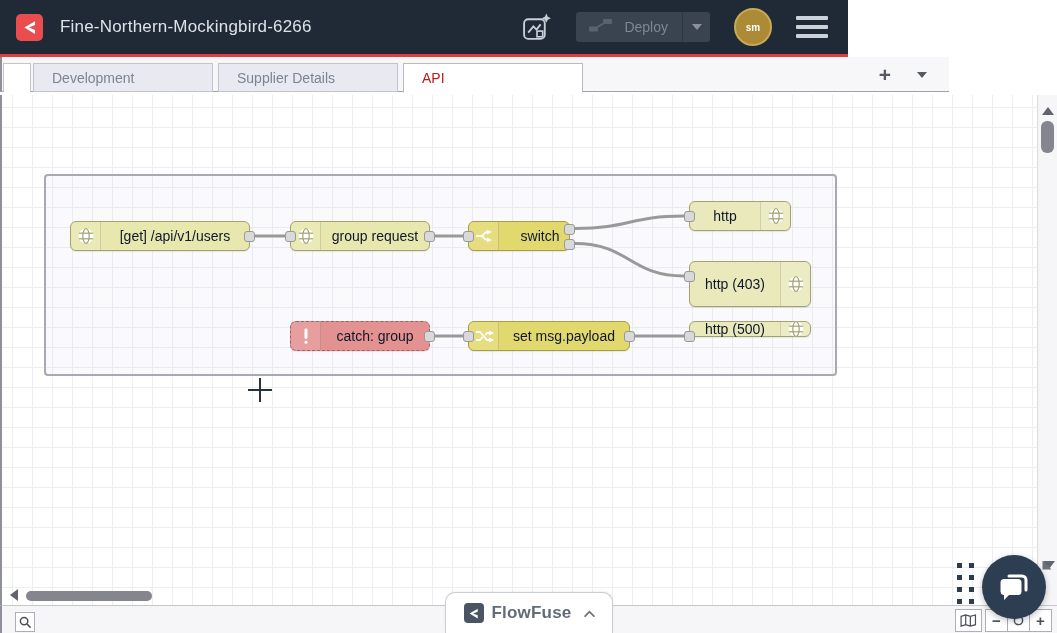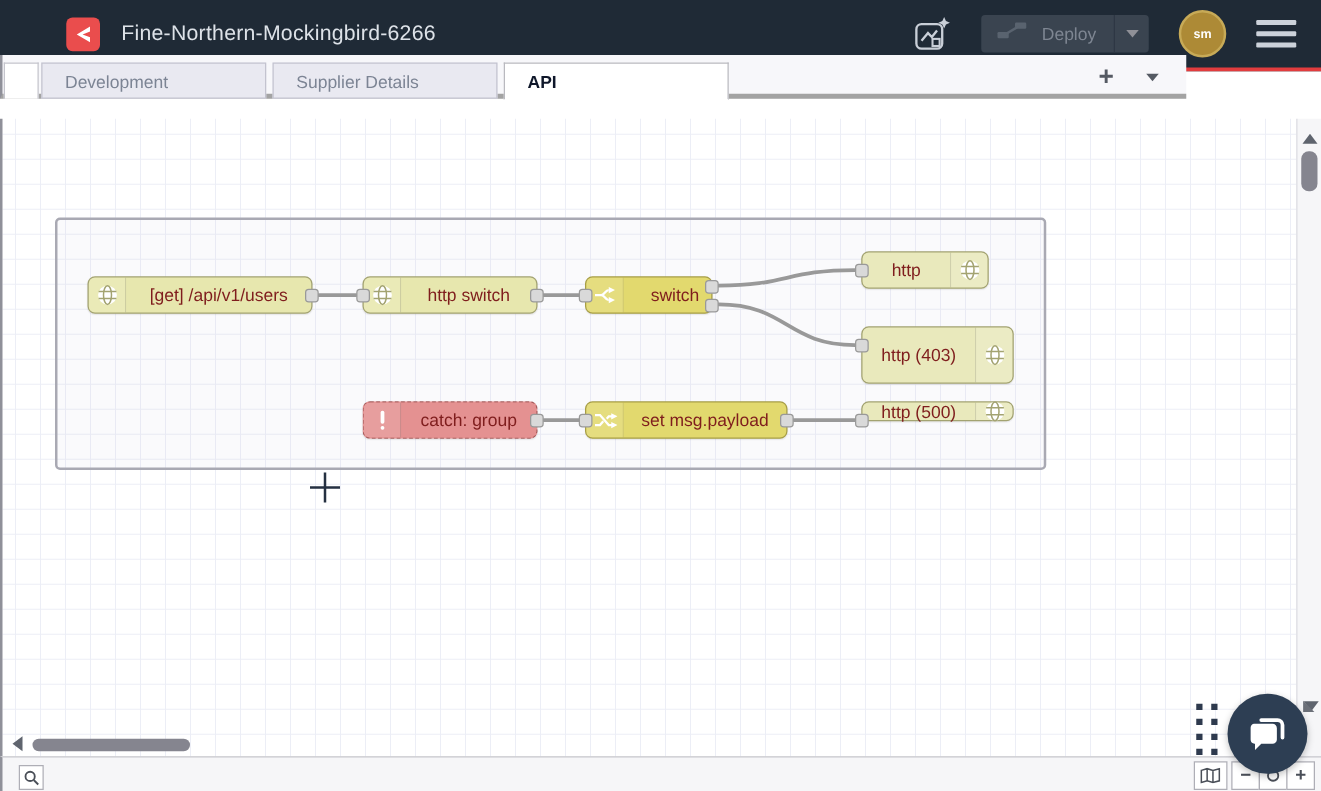--- a/index.html
+++ b/index.html
@@ -1,66 +1,66 @@
 <!DOCTYPE html>
 <html><head>
 <meta charset="utf-8">
 <style>
   * { margin:0; padding:0; box-sizing:border-box; }
   html,body { width:1057px; height:633px; overflow:hidden;
     font-family:"Liberation Sans", sans-serif; background:#fff; }
   .app { position:relative; width:1057px; height:633px; }
 
   
-  .header { position:absolute; left:0; top:0; width:1057px; height:57px;
-    background:#1f2a36; display:flex; align-items:center; border-bottom:3px solid #e23c3e;padding-left:37px; }
+  .header { position:absolute; left:0; top:0; width:848px; height:57px;
+    background:#1f2a36; display:flex; align-items:center; border-bottom:3px solid #e23c3e; }
   .logo-box { width:27px; height:27px; border-radius:5px; background:#ea4d4d;
     margin-left:16px; display:flex; align-items:center; justify-content:center; }
   .header-title { color:#dde2e8; font-size:17px; font-weight:500; margin-left:17px; letter-spacing:.2px; }
   .header-right { margin-left:auto; display:flex; align-items:center; gap:24px; padding-right:20px;justify-content:space-between; }
   .ai-btn { width:32px; height:32px; display:flex; align-items:center; justify-content:center; }
   .deploy-btn { height:30px; background:#3a4450; border-radius:3px; display:flex; align-items:center; color:#7e8692; }
   .deploy-main { display:flex; align-items:center; gap:9px; padding:0 14px 0 12px; }
   .deploy-label { font-size:14px; }
   .deploy-caret { width:28px; height:30px; display:flex; align-items:center; justify-content:center;
     border-left:1px solid #2e3744; }
   .caret-down { width:0; height:0; border-left:5px solid transparent; border-right:5px solid transparent;
     border-top:6px solid #8f9097; }
   .avatar { width:38px; height:38px; border-radius:50%; background:#ad8a36; border:2px solid #c7aa57;
     color:#fff; font-size:10px; font-weight:bold; display:flex; align-items:center; justify-content:center; }
   .hamburger { display:flex; flex-direction:column; gap:5px; padding:4px 0; }
   .hamburger span { display:block; width:32px; height:4px; background:#ccd2da; border-radius:1px; }
 
   
-  .tabbar { position:absolute; left:0; top:44px; width:949px; height:35px; background:#f7f7fa;
-    border-bottom:4px solid #a3a3a3; border-left:2px solid #8f9099; }
+  .tabbar { position:absolute; left:0; top:57px; width:949px; height:35px; background:#f7f7fa;
+    border-bottom:1px solid #a3a3a3; border-left:2px solid #8f9099; }
   .tab-spacer { position:absolute; left:1px; top:6px; width:28px; height:29px; background:#fff;
     border:1px solid #c4c4cc; border-bottom:none; }
   .tabs { position:absolute; left:31px; top:6px; display:flex; gap:5px; height:29px; }
   .tab { width:180px; height:29px; background:#e9e9f1; border:1px solid #c3c3cf;
     font-size:14px; color:#7c8494; display:flex; align-items:center; padding-left:18px;
     white-space:nowrap; overflow:hidden; }
-  .tab.active { background:#fff; color:#0f172a; font-weight:bold; border-color:#b9b9bf;
+  .tab.active { background:#fff; color:#b91c1c; font-weight:normal; border-color:#b9b9bf;
     border-bottom:1px solid #fff; height:30px; }
   .tab-actions { position:absolute; right:22px; top:8px; display:flex; align-items:center; gap:26px; }
   .tab-add { font-size:21px; color:#555a63; font-weight:bold; line-height:20px; }
   .tab-menu-caret { width:0; height:0; border-left:5px solid transparent; border-right:5px solid transparent;
     border-top:6px solid #555a63; }
 
   
   .canvas { position:absolute; left:0; top:95px; width:1037px; height:538px; background:#fff;
     border-left:2px solid #8f9099;
     background-image:linear-gradient(#eceef6 1px, transparent 1px),
                      linear-gradient(90deg,#eceef6 1px, transparent 1px);
     background-size:20px 20px; background-position:-10px -8px; }
   .group-box { position:absolute; border:2px solid #a9a9b3; border-radius:4px;
     background:rgba(210,210,225,0.10); }
   #wires { position:absolute; left:0; top:0; width:1037px; height:538px; }
   .node { position:absolute; border-radius:6px; display:flex; align-items:stretch;
-    border:1px solid; font-size:14px; color:#7f1d1d; box-shadow:0 1px 1px rgba(0,0,0,0.08); }
+    border:1px solid; font-size:14px; color:#0f172a; box-shadow:0 1px 1px rgba(0,0,0,0.08); }
   .node.dashed { border-style:dashed; }
   .node-icon-strip { width:30px; display:flex; align-items:center; justify-content:center; position:relative; }
   .strip-left { border-right:1px solid rgba(0,0,0,0.12); background:rgba(255,255,255,0.12); border-radius:5px 0 0 5px; }
   .strip-right { border-left:1px solid rgba(0,0,0,0.12); background:rgba(255,255,255,0.12); border-radius:0 5px 5px 0; }
   .node-label { flex:1; display:flex; align-items:center; justify-content:center; white-space:nowrap; padding:0 8px; }
   .port { position:absolute; width:11px; height:11px; background:#d9d9d9; border:1px solid #999;
     border-radius:3px; }
   .crosshair { position:absolute; width:24px; height:24px; pointer-events:none; }
   .crosshair:before { content:""; position:absolute; left:11px; top:0; width:1.6px; height:24px; background:#253041; }
   .crosshair:after { content:""; position:absolute; top:11px; left:0; height:1.6px; width:24px; background:#253041; }
@@ -191,21 +191,21 @@
         </div>
         <div class="node" style="left: 288px; top: 126px; width: 140px; height: 30px; background: rgb(231, 231, 174); border-color: rgb(163, 163, 113);">
           <div class="node-icon-strip strip-left">
             <svg width="20" height="20" viewBox="0 0 20 20">
     <circle cx="10" cy="10" r="7.5" fill="#fff"></circle>
     <ellipse cx="10" cy="10" rx="3.2" ry="7.5" fill="none" stroke="#a3a371" stroke-width="1.2"></ellipse>
     <line x1="2.9" y1="7.2" x2="17.1" y2="7.2" stroke="#a3a371" stroke-width="1.2"></line>
     <line x1="2.9" y1="12.8" x2="17.1" y2="12.8" stroke="#a3a371" stroke-width="1.2"></line>
             </svg>
           </div>
-          <div class="node-label">http switch</div>
+          <div class="node-label">group request</div>
           <div class="port" style="left: -6px; top: 9px;"></div>
           <div class="port" style="right: -6px; top: 9px;"></div>
         </div>
         <div class="node" style="left: 466px; top: 126px; width: 102px; height: 30px; background: rgb(226, 217, 110); border-color: rgb(167, 158, 69); gap: 12px;">
           <div class="node-icon-strip strip-left">
             <svg width="20" height="20" viewBox="0 0 20 20">
     <path d="M2 10h5c3 0 3-4 6-4M7 10c3 0 3 4 6 4" fill="none" stroke="#fff" stroke-width="1.8"></path>
     <path d="M13 3.5L18 6l-5 2.5zM13 11.5L18 14l-5 2.5z" fill="#fff"></path>
             </svg>
           </div>
@@ -317,14 +317,25 @@
       <i></i>
   </div>
   <div class="chat-resize"></div>
   <div class="chat-bubble">
     <svg width="36" height="36" viewBox="0 0 36 36">
       <path d="M13 7 h13 a4 4 0 0 1 4 4 v10" fill="none" stroke="#fff" stroke-width="3" stroke-linecap="round"></path>
       <path d="M7 10 h15 a3.5 3.5 0 0 1 3.5 3.5 v9 a3.5 3.5 0 0 1 -3.5 3.5 h-9 l-5 5 v-5 a3.5 3.5 0 0 1 -1 -0.2 a3.5 3.5 0 0 1 -2.5 -3.3 v-9 A3.5 3.5 0 0 1 7 10 Z" fill="#fff"></path>
     </svg>
   </div>
 
+  <div class="flowfuse-pill">
+    <div class="ff-logo">
+      <svg width="13" height="13" viewBox="0 0 20 20">
+          <path d="M16.5 2.5 L4 10 L16.5 17.5 L16.5 12.8 L9.5 10 L16.5 7.2 Z" fill="#fff"></path>
+        </svg>
+    </div>
+    <span class="ff-label">FlowFuse</span>
+    <svg class="ff-caret" viewBox="0 0 12 8">
+      <path d="M1 7 L6 2 L11 7" fill="none" stroke="#6a727e" stroke-width="2" stroke-linecap="round"></path>
+    </svg>
+  </div>
 
 </div>
 
 </body></html>

